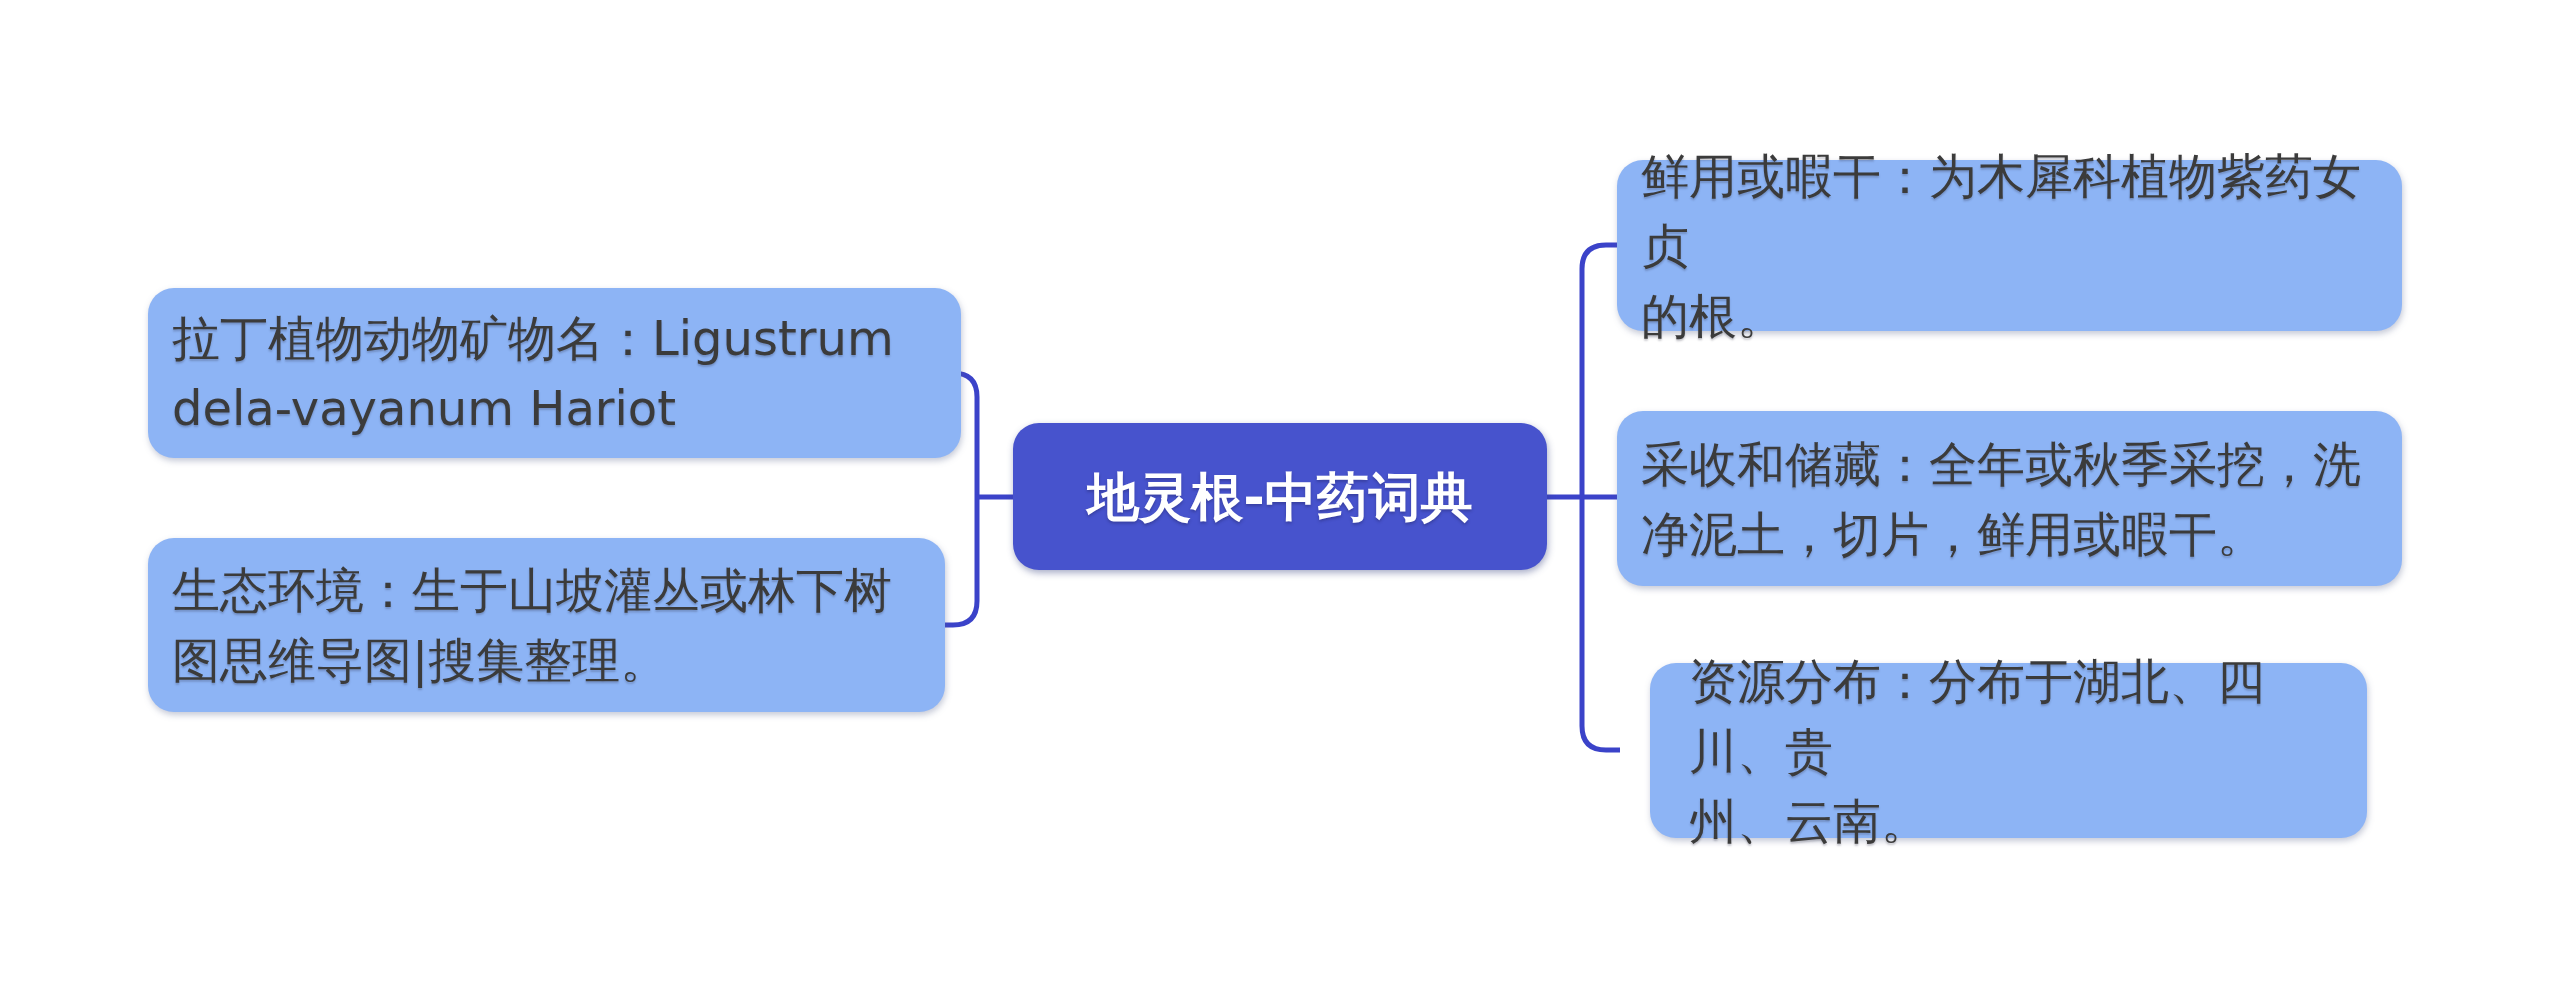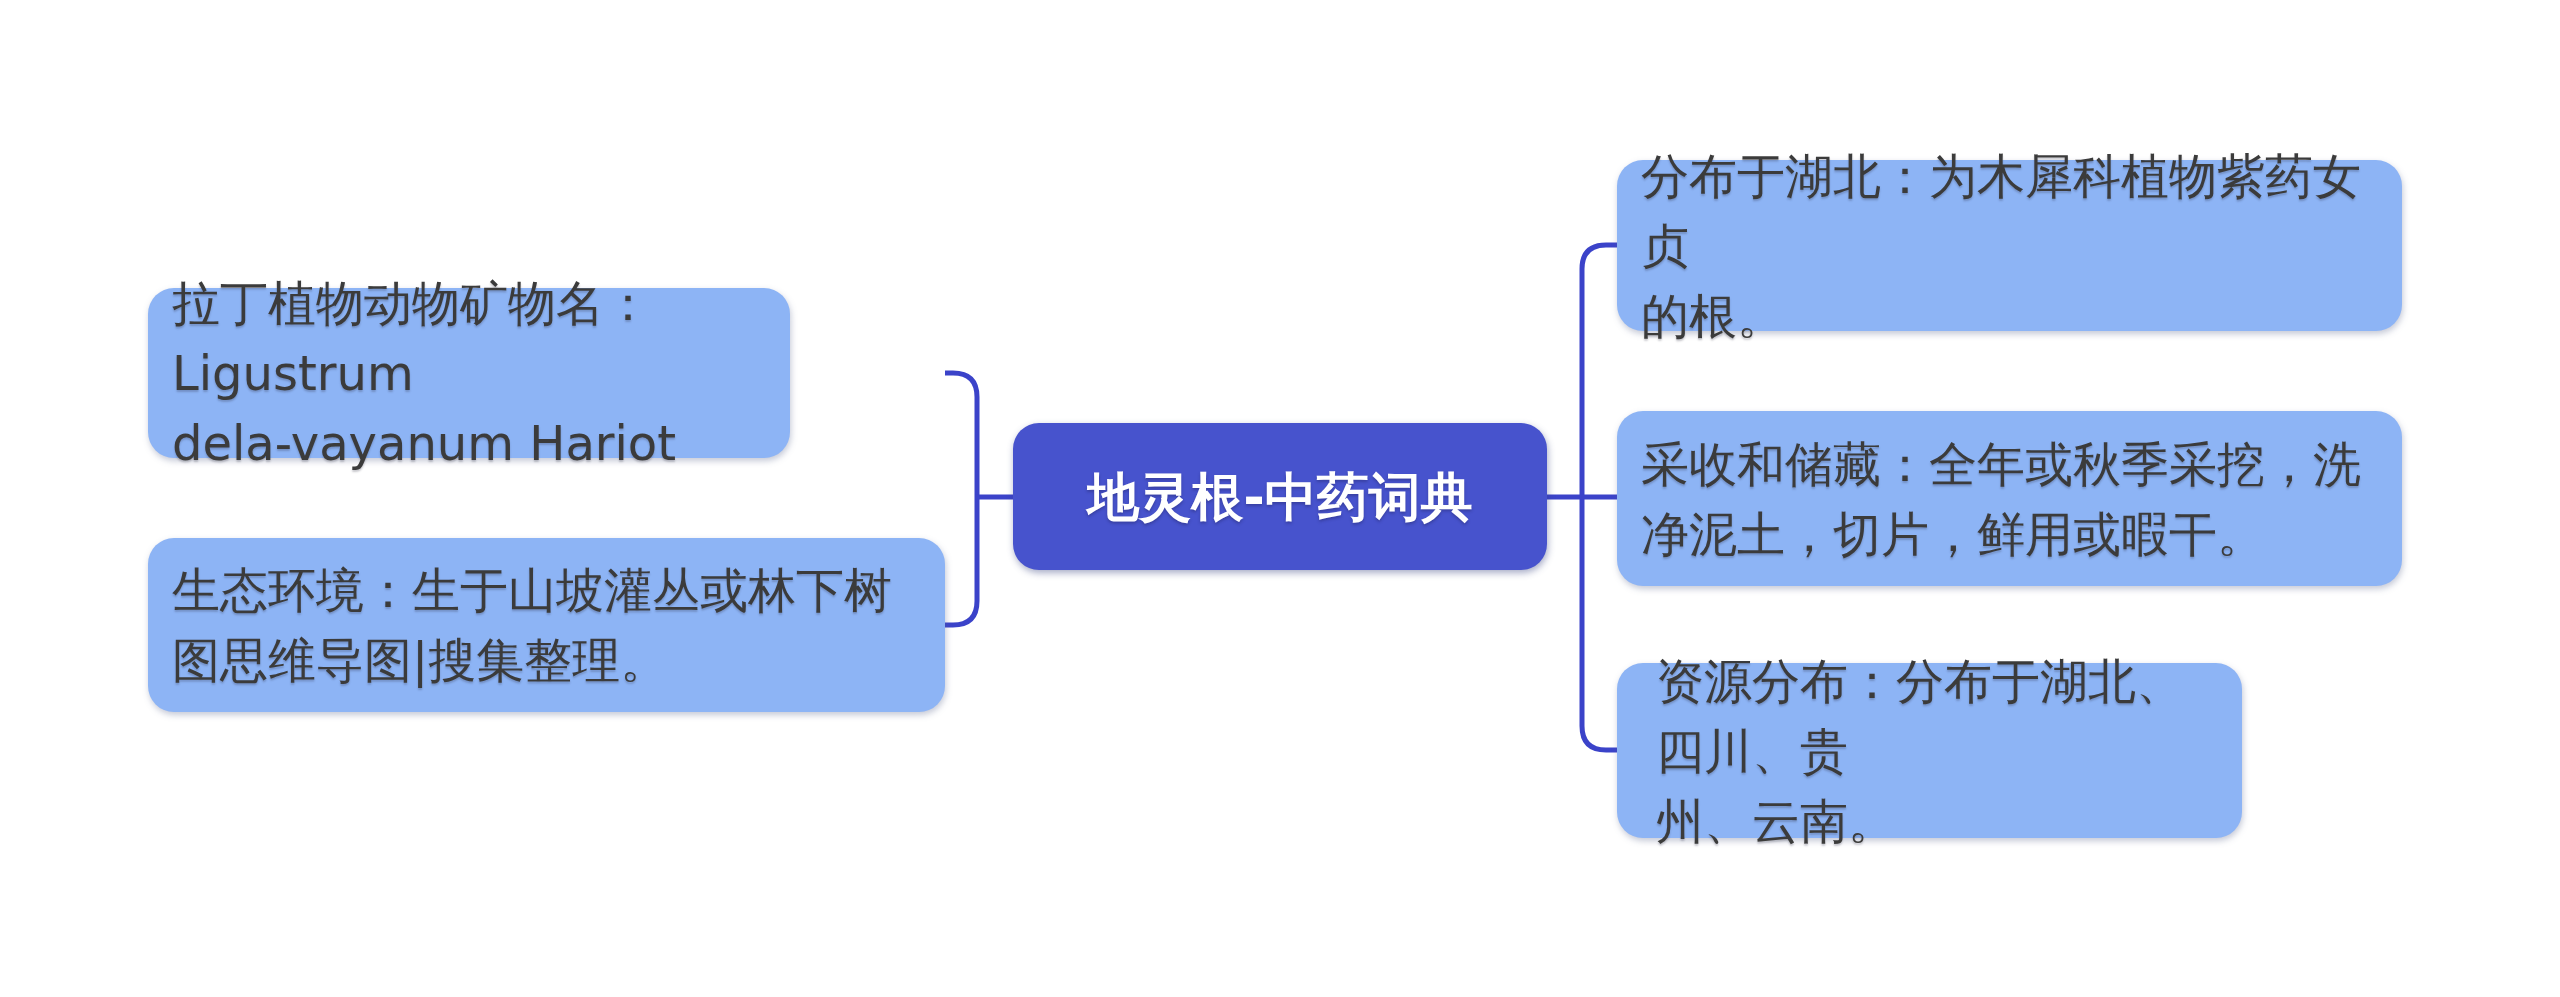--- a/index.html
+++ b/index.html
@@ -39,26 +39,26 @@
     box-shadow:1px 3px 7px rgba(60,70,130,0.45);
   }
   .root-node .label{
     color:var(--root-text);
     font-size:52px;
     font-weight:bold;
     white-space:nowrap;
     text-shadow:0 2px 3px rgba(30,30,80,0.35);
   }
   
-  .n-latin{left:148px;top:288px;width:642px;height:170px;}
+  .n-latin{left:148px;top:288px;width:813px;height:170px;}
   .n-ecology{left:148px;top:538px;width:797px;height:174px;}
   .n-root{left:1013px;top:423px;width:534px;height:147px;}
   .n-source{left:1617px;top:160px;width:785px;height:171px;}
   .n-harvest{left:1617px;top:411px;width:785px;height:175px;}
-  .n-distribution{left:1617px;top:663px;width:625px;height:175px;padding-left:39px;}
+  .n-distribution{left:1650px;top:663px;width:717px;height:175px;padding-left:39px;}
 </style>
 </head>
 <body>
 
 <div class="canvas">
 
   <svg class="connector-layer" viewBox="0 0 2560 997" xmlns="http://www.w3.org/2000/svg">
 
     <path d="M 945 373 H 953 Q 977 373 977 397 V 601 Q 977 625 953 625 H 945"></path>
 
@@ -77,21 +77,21 @@
   <div class="node root-node n-root">
     <div class="label">地灵根-中药词典</div>
   </div>
 
   <div class="node branch-node n-ecology">
     <div class="label">生态环境：生于山坡灌丛或林下树
 图思维导图|搜集整理。</div>
   </div>
 
   <div class="node branch-node n-source">
-    <div class="label">分布于湖北：为木犀科植物紫药女贞
+    <div class="label">鲜用或暇干：为木犀科植物紫药女贞
 的根。</div>
   </div>
 
   <div class="node branch-node n-harvest">
     <div class="label">采收和储藏：全年或秋季采挖，洗
 净泥土，切片，鲜用或暇干。</div>
   </div>
 
   <div class="node branch-node n-distribution">
     <div class="label">资源分布：分布于湖北、四川、贵

